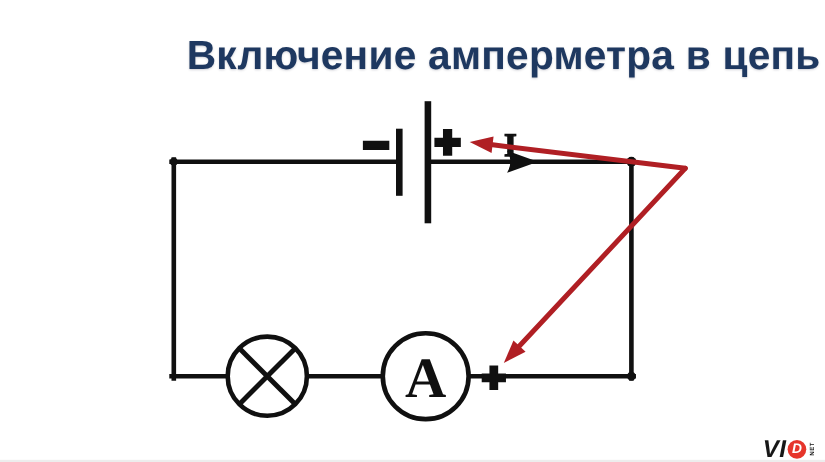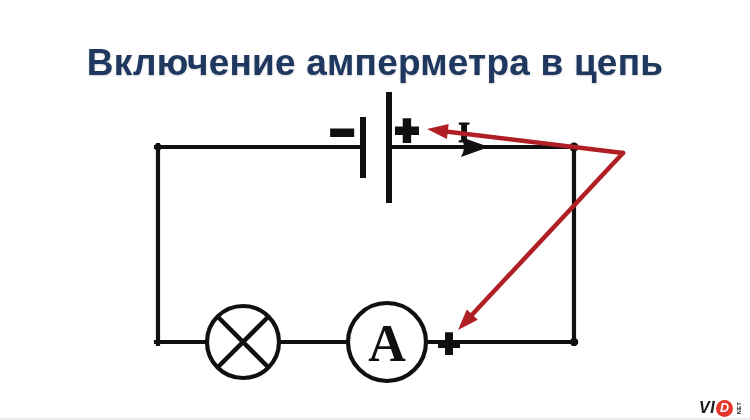--- a/index.html
+++ b/index.html
@@ -2,43 +2,43 @@
 <html style="--background: #ffffff; --title-navy: #1e3860; --ink: #101010; --accent-red: #b01f24; --logo-red: #e6352b; --logo-ink: #171717;"><head>
 <meta charset="utf-8">
 <style>
   html,body{margin:0;padding:0;background:#fff;}
   .slide{
     position:relative;width:750px;height:420px;overflow:hidden;
     background:var(--background,#ffffff);
     font-family:"Liberation Sans",sans-serif;
   }
   .title{
-    position:absolute;top:26px;left:0;right:0;margin:16px;
-    text-align:center;font-size:37px;font-weight:bold;letter-spacing:.2px;
+    position:absolute;top:26px;left:0;right:0;margin:4px;
+    text-align:right;font-size:37px;font-weight:bold;letter-spacing:.2px;
     color:var(--title-navy,#1e3860);
     text-shadow:0 1px 2px rgba(40,40,70,.22);
   }
   .circuit{position:absolute;left:0;top:0;width:750px;height:420px;}
   .wire{stroke:var(--ink,#111);stroke-width:4.2;stroke-linecap:square;fill:none;}
   .plate{stroke:var(--ink,#111);stroke-width:6;stroke-linecap:butt;}
   .dot{fill:var(--ink,#111);}
   .circ{fill:#ffffff;stroke:var(--ink,#111);stroke-width:4.2;}
   .cross{stroke:var(--ink,#111);stroke-width:4.5;stroke-linecap:butt;}
   .chunky{
     fill:var(--ink,#111);stroke:var(--ink,#111);stroke-width:4;
     paint-order:stroke;stroke-linejoin:miter;
     font-family:"Liberation Sans",sans-serif;font-weight:bold;
   }
   .serif-label{fill:var(--ink,#111);font-family:"Liberation Serif",serif;font-weight:bold;}
   .ilabel{stroke:var(--ink,#111);stroke-width:1.2;paint-order:stroke;}
   .head{fill:var(--ink,#111);}
   .red-shaft{stroke:var(--accent-red,#b01f24);stroke-width:4.5;stroke-linecap:round;fill:none;}
   .red-head{fill:var(--accent-red,#b01f24);}
   .logo{position:absolute;right:7px;bottom:2px;display:flex;align-items:center;height:20px;}
-  .lg{font-style:italic;font-weight:bold;font-size:16px;letter-spacing:.4px;color:var(--logo-ink,#171717);text-align:center;}
+  .lg{font-style:italic;font-weight:bold;font-size:22px;letter-spacing:.4px;color:var(--logo-ink,#171717);text-align:center;}
   .dbadge{
     width:17px;height:17px;border-radius:50%;background:var(--logo-red,#e6352b);
     color:#fff;display:flex;align-items:center;justify-content:center;
     font-style:italic;font-weight:bold;font-size:12.5px;margin:0 1px;flex:none;
   }
   .tld-wrap{width:8px;height:16px;display:flex;align-items:center;justify-content:center;margin-left:1px;flex:none;}
   .tld{transform:rotate(-90deg);font-weight:bold;font-size:5.5px;letter-spacing:.5px;color:var(--logo-ink,#171717);white-space:nowrap;}
   .bottom-edge{position:absolute;left:0;right:0;bottom:0;height:2px;background:#ededed;}
 </style>
 </head>

